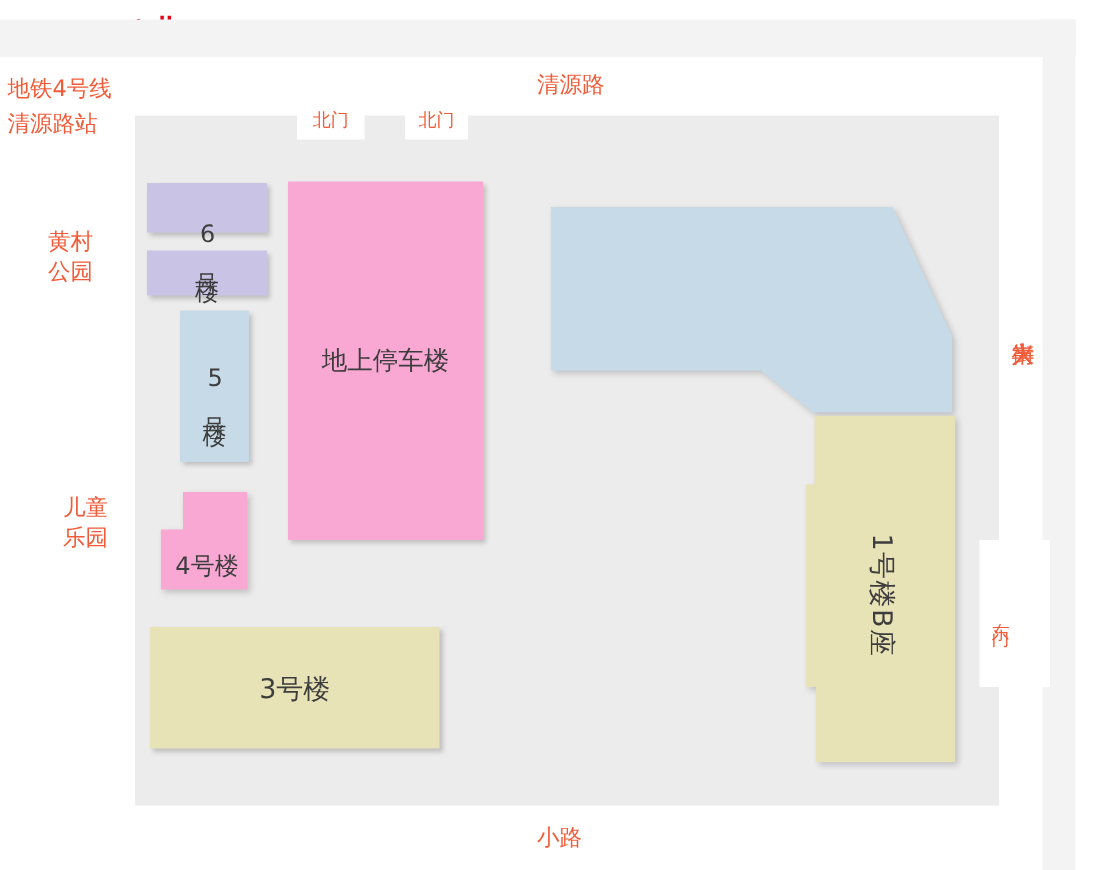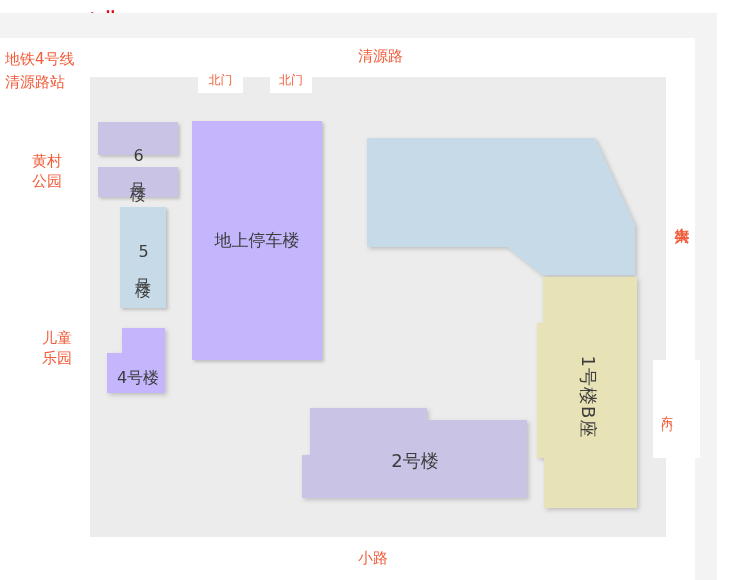--- a/index.html
+++ b/index.html
@@ -33,21 +33,21 @@
   .gate { position:absolute; background:#ffffff; color:#f25b38; font-size:12px; display:flex; align-items:center; justify-content:center; }
   .gate-n1 { left:198px; top:68px; width:45px; height:25px; }
   .gate-n2 { left:270px; top:68px; width:42px; height:25px; }
   .gate-e  { left:653px; top:360px; width:47px; height:98px; justify-content:flex-start; padding-left:5px; }
   .gate-e .v-up { letter-spacing:4px; }
 
   
   .bldg { position:absolute; box-shadow:2px 2px 3px rgba(110,110,110,.35); }
   .lav   { background:#c9c3e5; }
   .blue  { background:#c6dbe7; }
-  .green { background:#c4b5fd; }
+  .green { background:#f9a8d4; }
   .khaki { background:#e8e3b6; }
   .shape-wrap { position:absolute; filter:drop-shadow(2px 2px 2px rgba(110,110,110,.35)); }
   .shape { position:absolute; inset:0; }
   .blabel { color:#3d3d3d; }
   .center-flex { display:flex; align-items:center; justify-content:center; width:100%; height:100%; }
   .abs-c { position:absolute; transform:translate(-50%,-50%); white-space:nowrap; }
   .rot90 { transform:translate(-50%,-50%) rotate(90deg); }
 
   .b6r1 { left:8px;  top:45px;  width:80px; height:33px; }
   .b6r2 { left:8px;  top:90px;  width:80px; height:30px; }
@@ -123,25 +123,24 @@
     <div class="shape-wrap b1b-w">
       <div class="shape khaki b1b-s"></div>
       <div class="blabel abs-c rot90 b1b-l">1号楼B座</div>
     </div>
 
     <div class="shape-wrap b4-w">
       <div class="shape green b4-s"></div>
       <div class="blabel abs-c b4-l">4号楼</div>
     </div>
 
+    <div class="bldg khaki b3 blabel">
+      <div class="center-flex">3号楼</div>
+    </div>
 
-    <div class="shape-wrap b2-w">
-      <div class="shape lav b2-s"></div>
-      <div class="blabel abs-c b2-l">2号楼</div>
-    </div>
 
   </div>
 
   <div class="gate gate-n1">
       <span>北门</span>
     </div>
   <div class="gate gate-n2">
       <span>北门</span>
     </div>
   <div class="gate gate-e">

